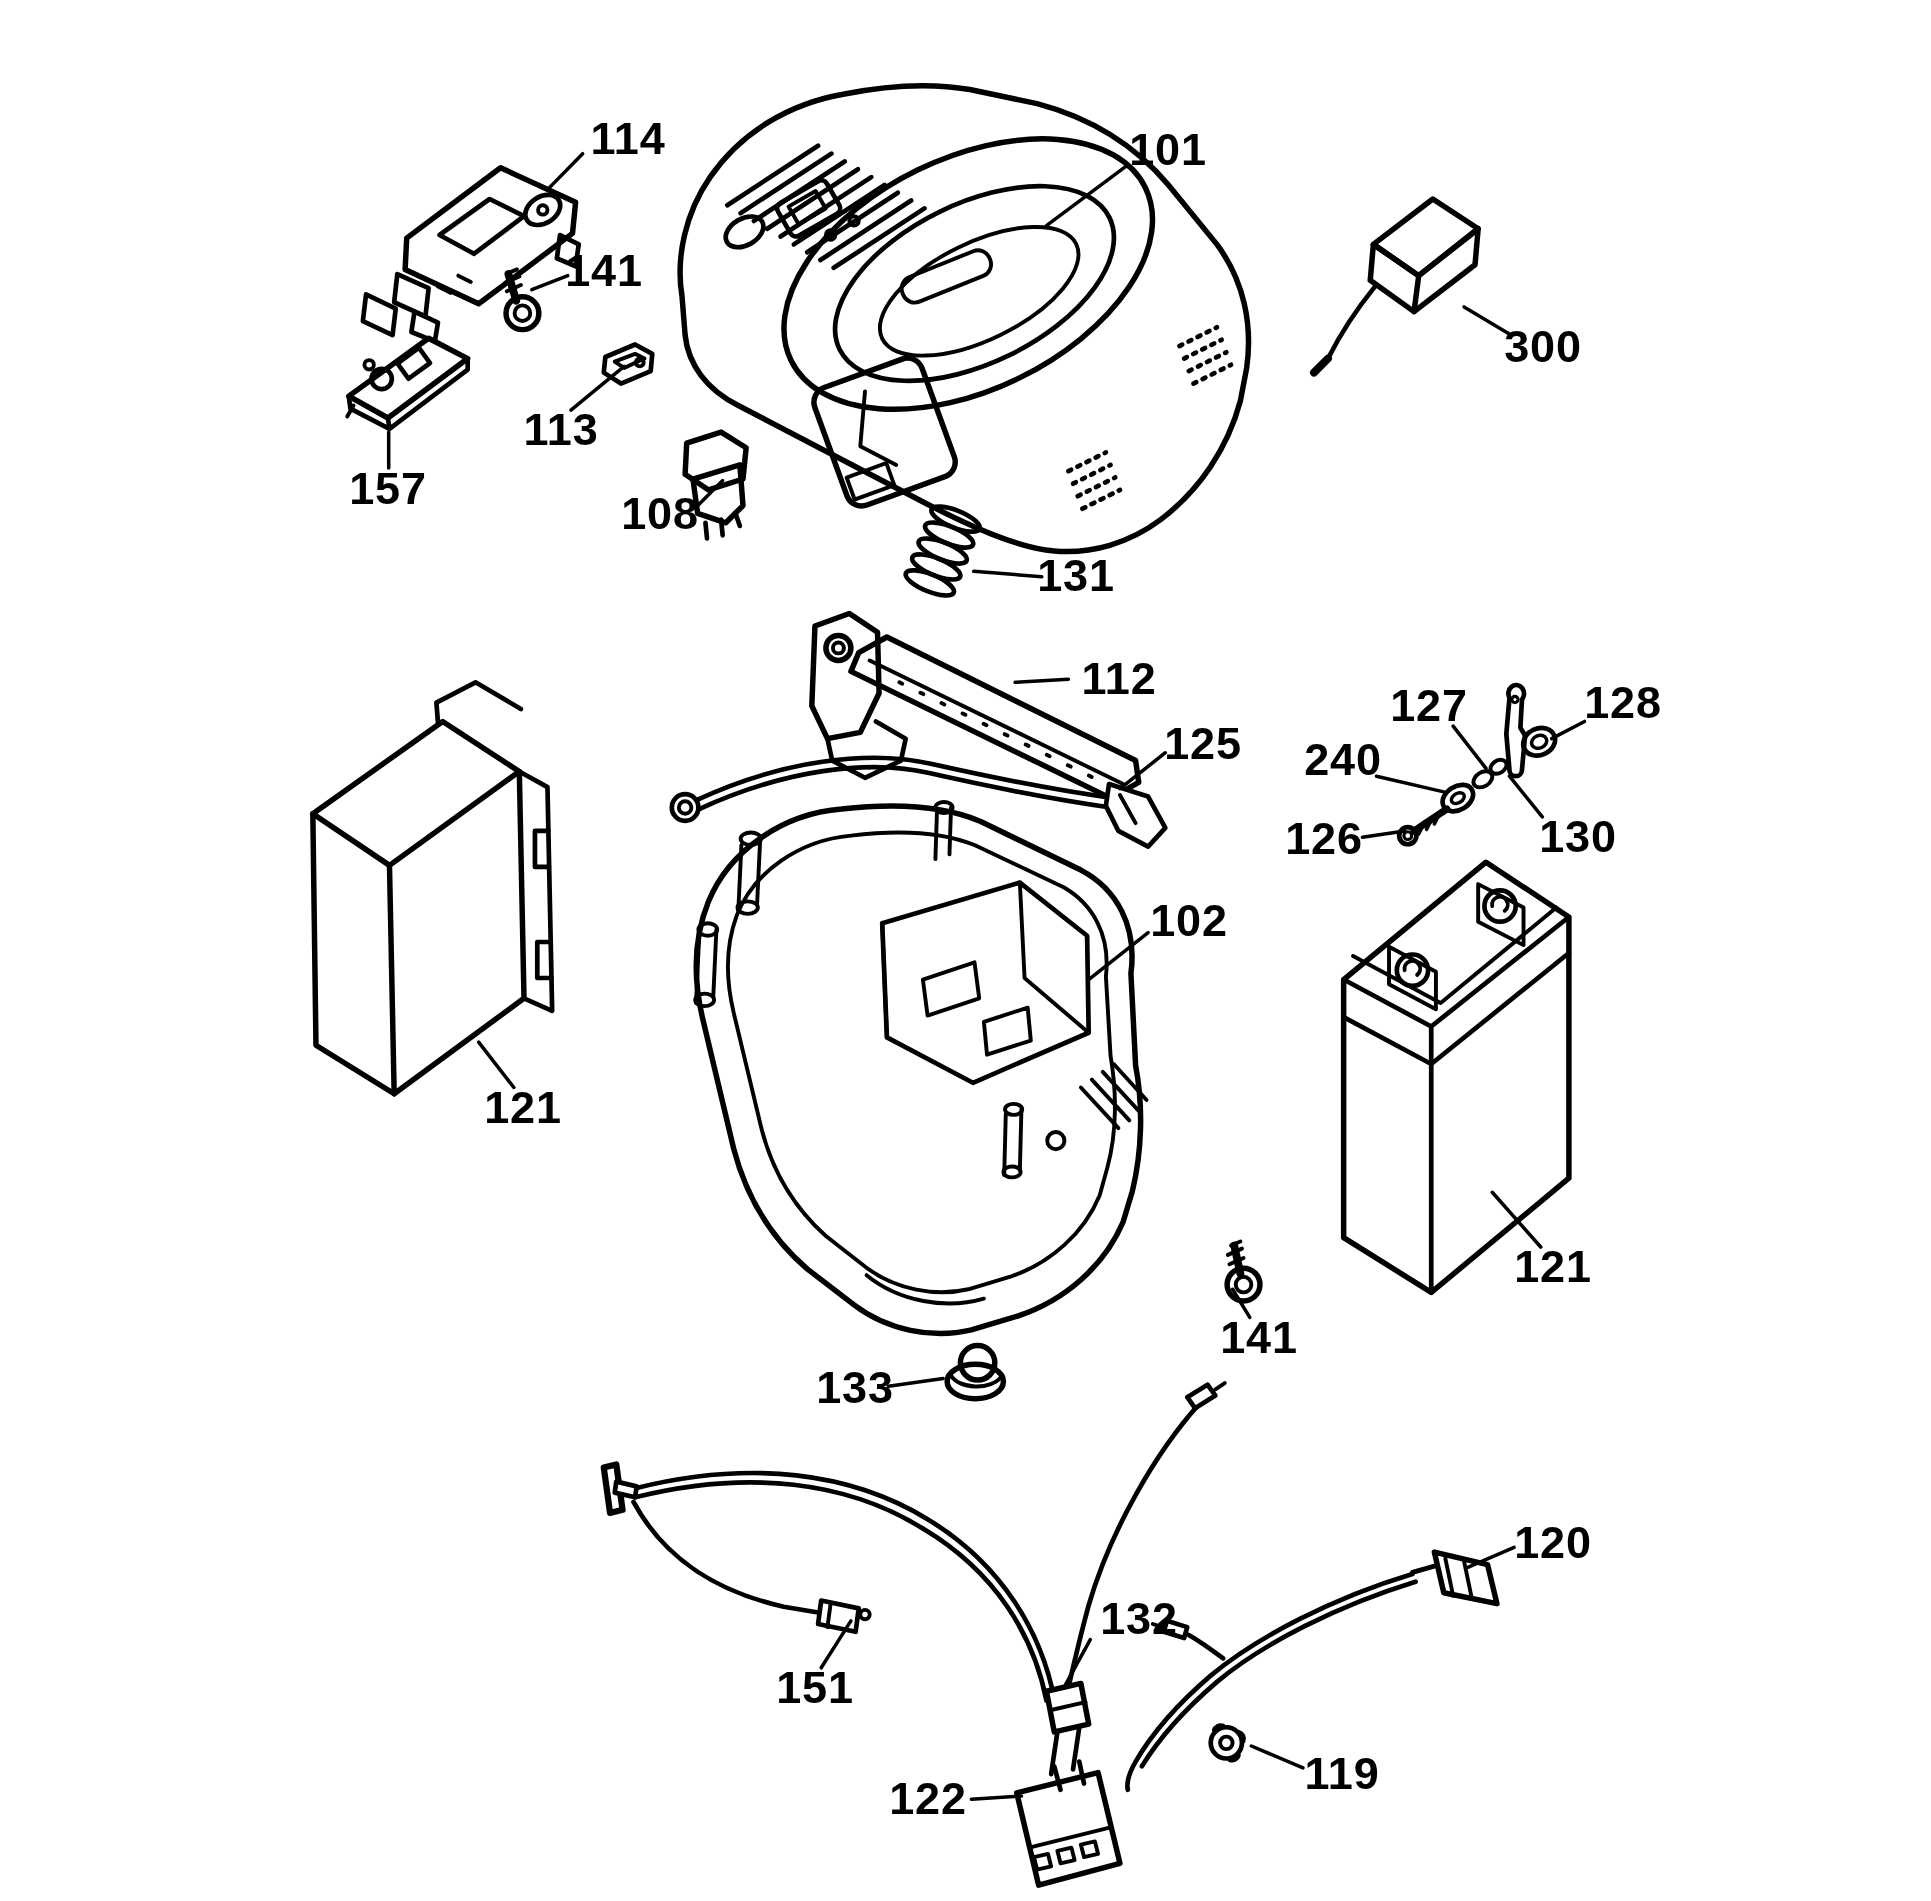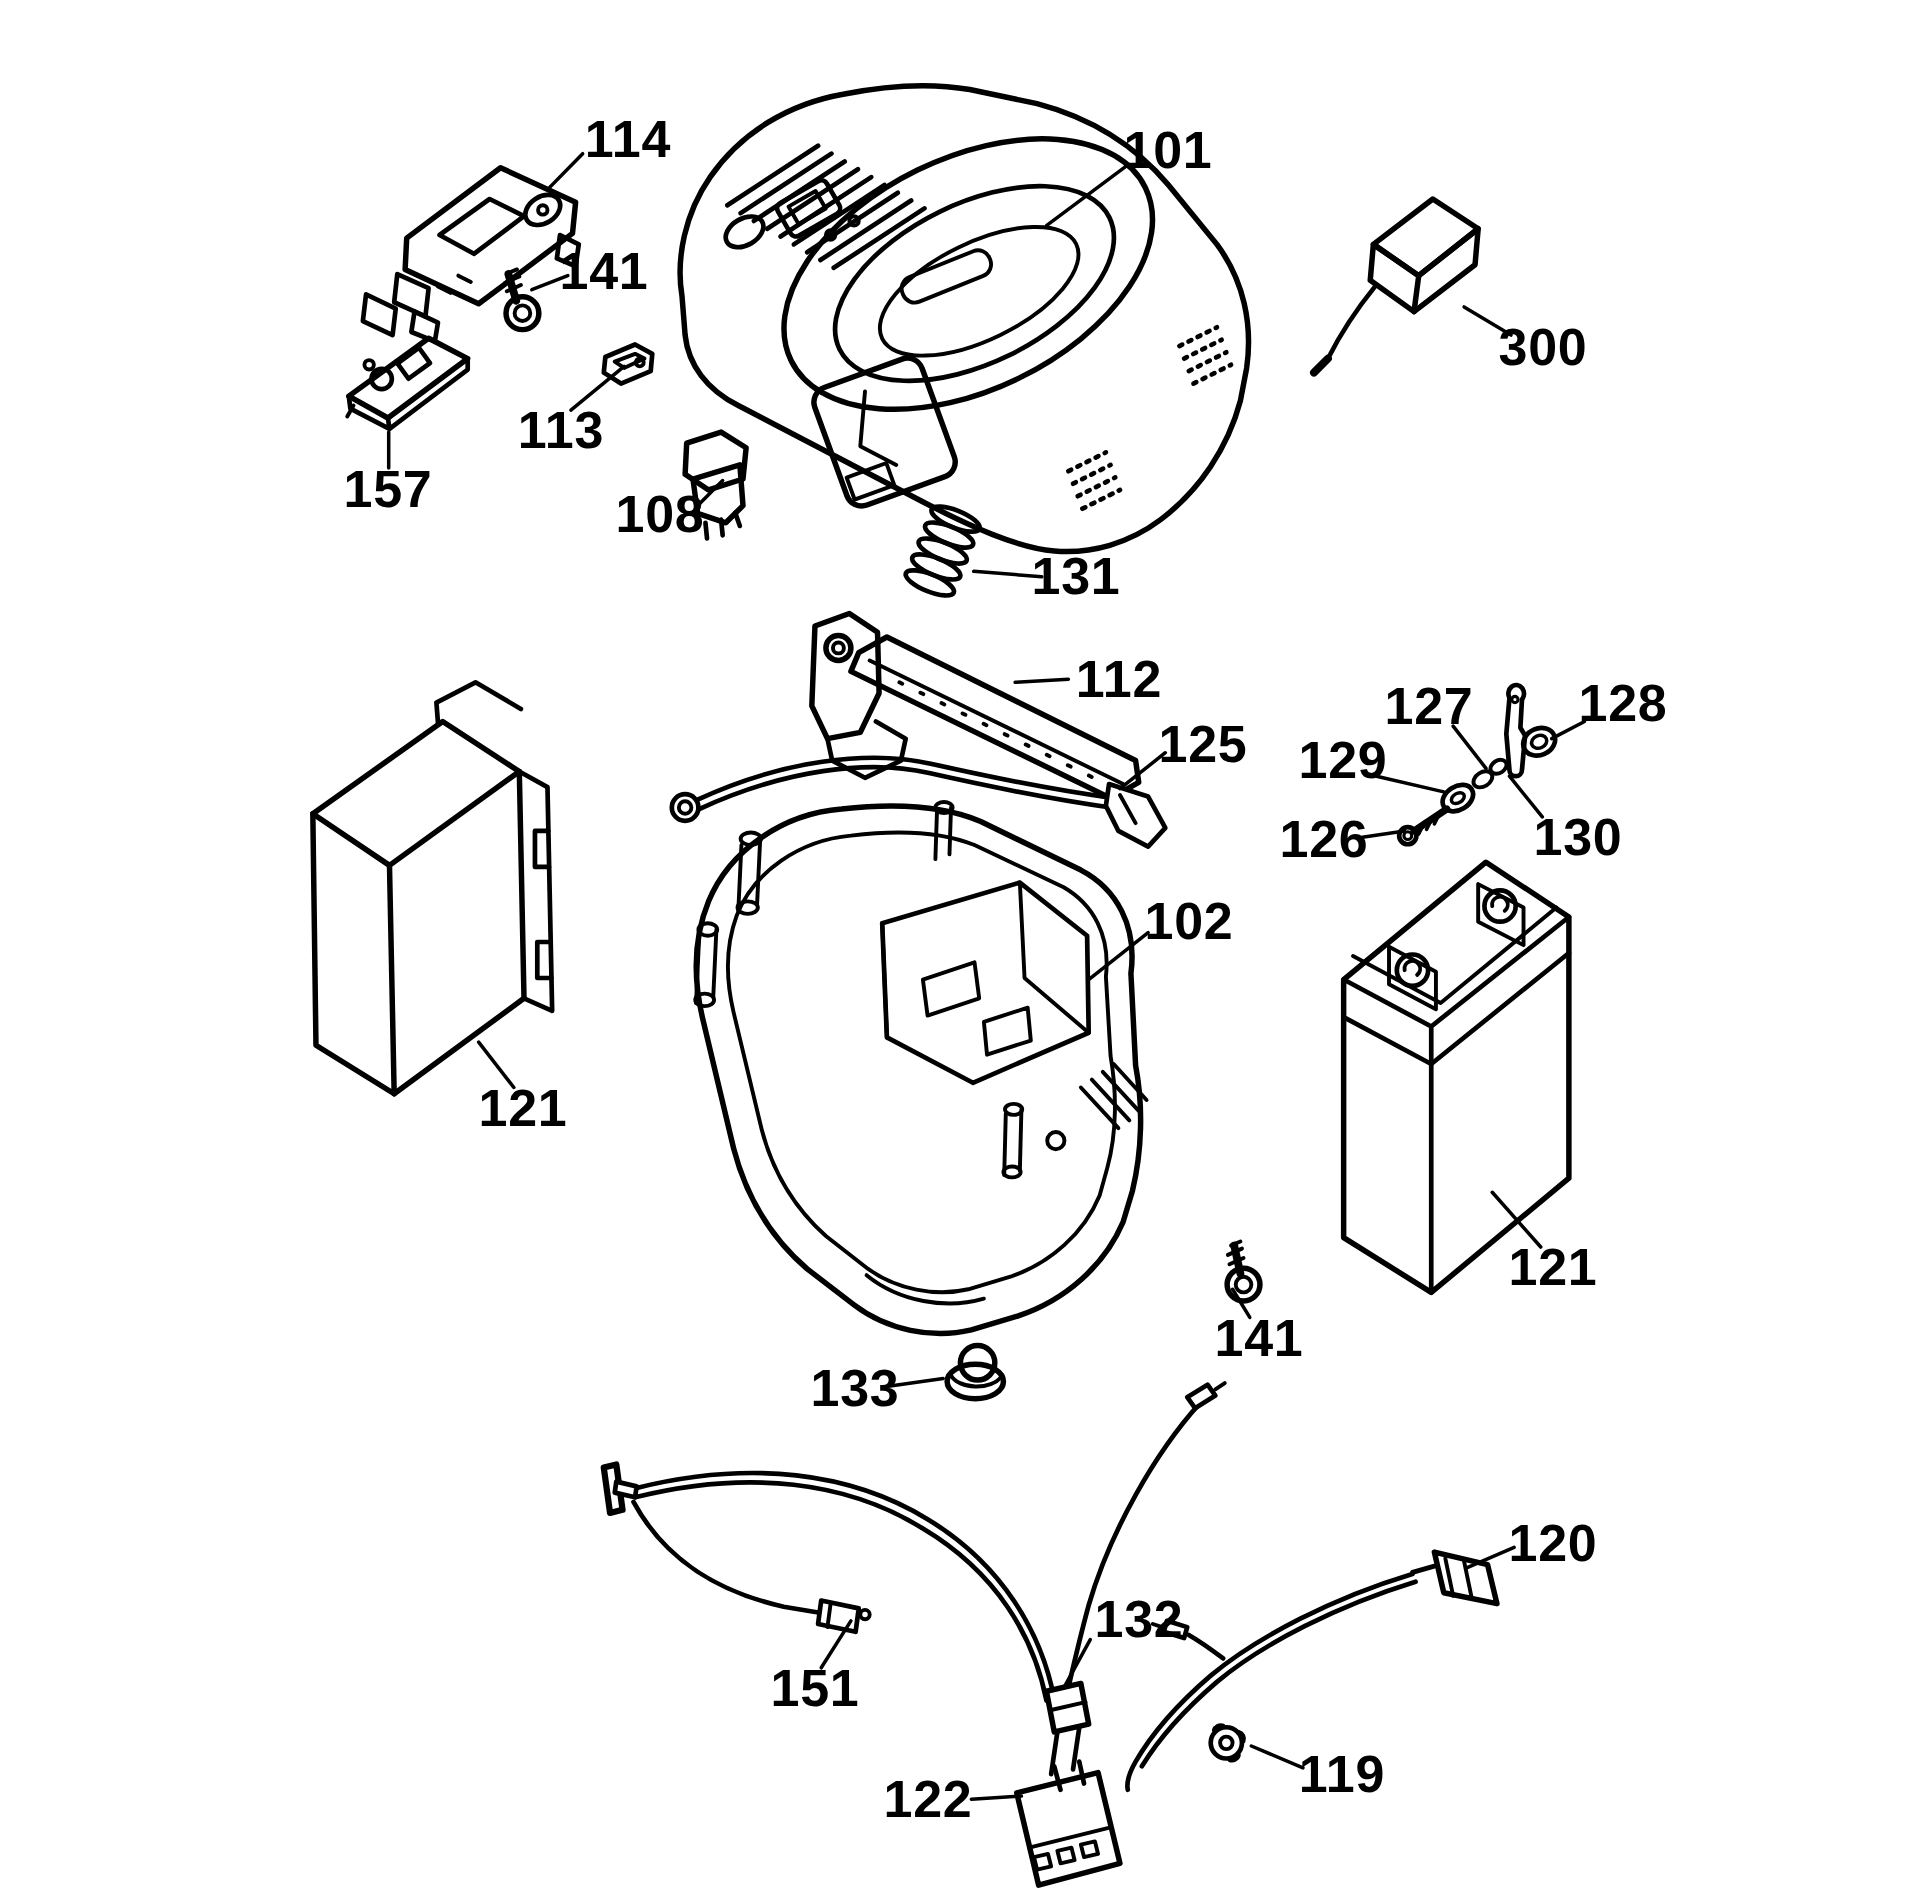--- a/index.html
+++ b/index.html
@@ -9,21 +9,21 @@
     background:#ffffff;
     font-family:"Liberation Sans",sans-serif;
     overflow:hidden;
   }
   .art{position:absolute;left:0;top:0;width:100%;height:100%;}
   .callout{
     position:absolute;
     transform:translate(-50%,-50%);
     font-family:"Liberation Sans",sans-serif;
     font-weight:700;
-    font-size:52px;
+    font-size:45px;
     letter-spacing:0.8px;
     color:#000;
     white-space:nowrap;
     user-select:none;
   }
   svg *{vector-effect:none;}
 </style>
 </head>
 <body>
 
@@ -316,21 +316,21 @@
   <div class="callout" style="left:604px;top:271px">141</div>
   <div class="callout" style="left:1543px;top:347px">300</div>
   <div class="callout" style="left:561px;top:430px">113</div>
   <div class="callout" style="left:388px;top:489px">157</div>
   <div class="callout" style="left:660px;top:514px">108</div>
   <div class="callout" style="left:1076px;top:576px">131</div>
   <div class="callout" style="left:1119px;top:679px">112</div>
   <div class="callout" style="left:1429px;top:706px">127</div>
   <div class="callout" style="left:1623px;top:703px">128</div>
   <div class="callout" style="left:1203px;top:744px">125</div>
-  <div class="callout" style="left:1343px;top:760px">129</div>
+  <div class="callout" style="left:1343px;top:760px">240</div>
   <div class="callout" style="left:1324px;top:839px">126</div>
   <div class="callout" style="left:1578px;top:837px">130</div>
   <div class="callout" style="left:1189px;top:921px">102</div>
   <div class="callout" style="left:523px;top:1108px">121</div>
   <div class="callout" style="left:1553px;top:1267px">121</div>
   <div class="callout" style="left:1259px;top:1338px">141</div>
   <div class="callout" style="left:855px;top:1388px">133</div>
   <div class="callout" style="left:1553px;top:1543px">120</div>
   <div class="callout" style="left:1139px;top:1619px">132</div>
   <div class="callout" style="left:815px;top:1688px">151</div>

